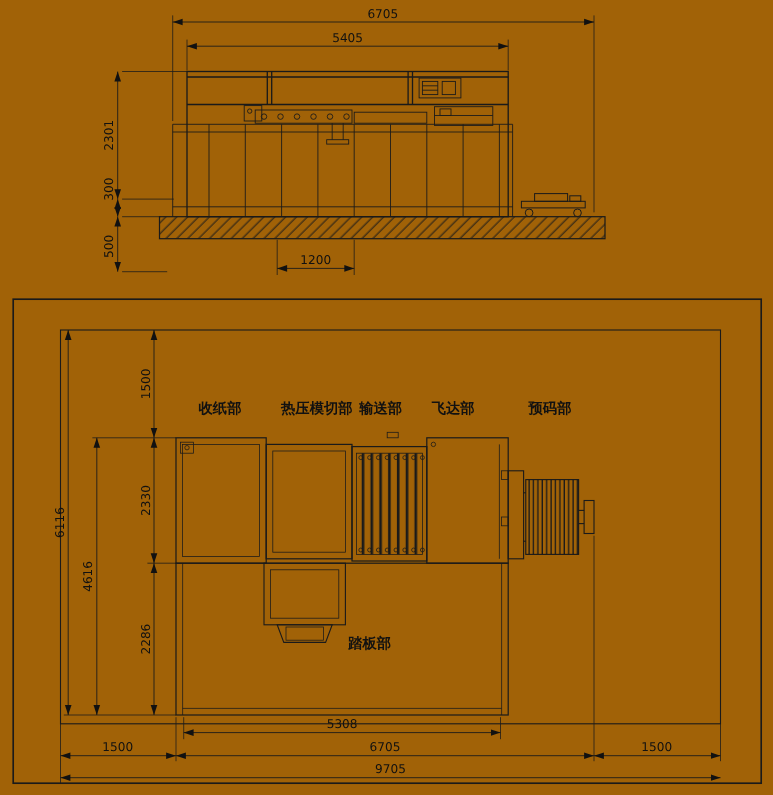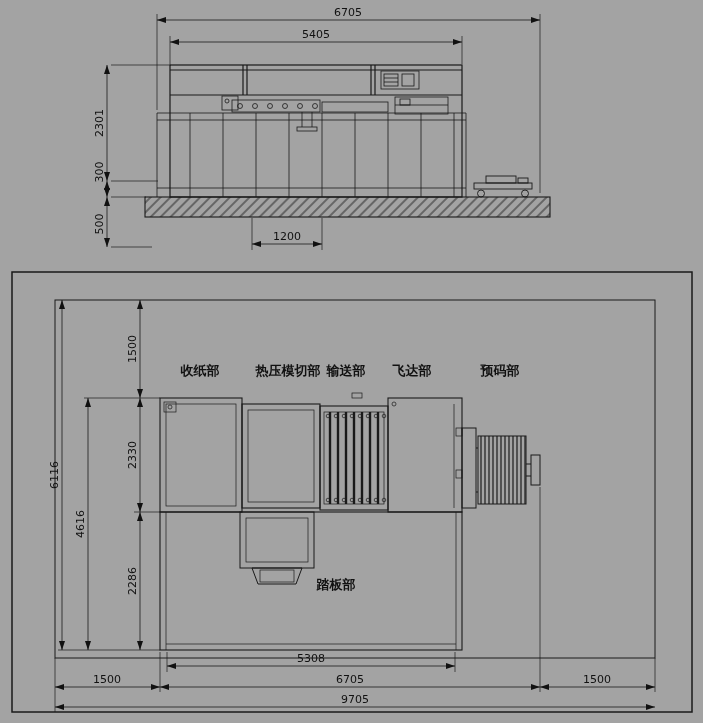--- a/index.html
+++ b/index.html
@@ -1,16 +1,16 @@
 <!DOCTYPE html>
 <html><head>
 <meta charset="utf-8">
 <style>
   html,body{margin:0;padding:0;background:#ffffff;}
-  .canvas{width:703px;height:723px;position:relative;background:#a3a3a3;overflow:hidden;}
+  .canvas{width:703px;height:723px;position:relative;background:#a16207;overflow:hidden;}
   svg{display:block;}
   .ln{stroke:#1a1a1a;fill:none;}
   .dim{font-family:"DejaVu Sans",sans-serif;font-size:11px;fill:#111;text-anchor:middle;}
   .cjk{font-family:"DejaVu Sans","Liberation Sans",sans-serif;font-size:13px;font-weight:bold;fill:#111;text-anchor:middle;}
 </style>
 </head>
 <body>
 
 <div class="canvas">
 <svg width="703" height="723" viewBox="0 0 703 723">

